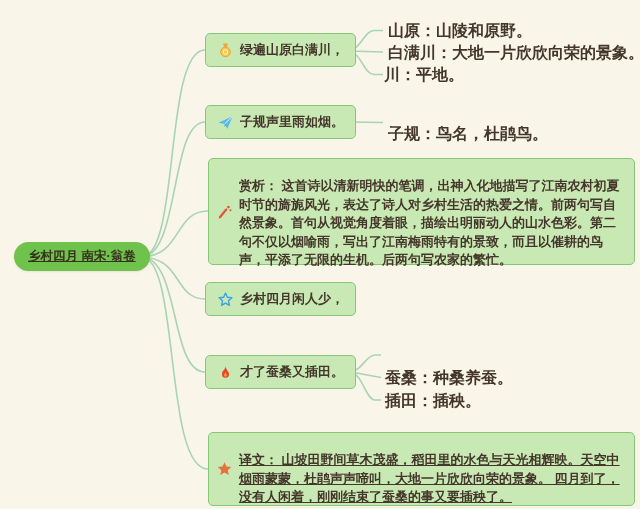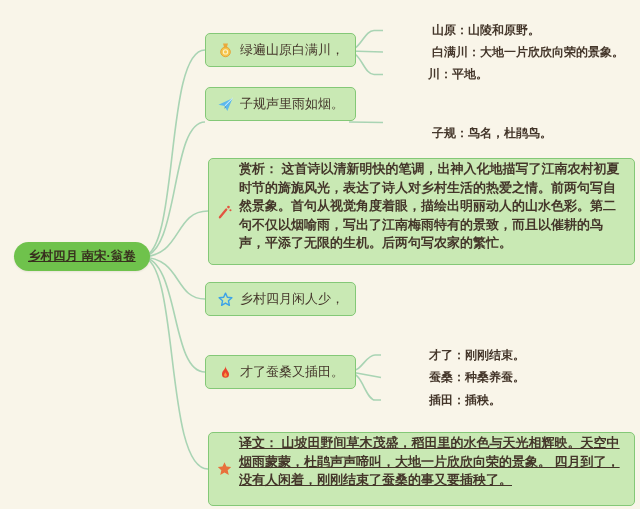--- a/index.html
+++ b/index.html
@@ -26,44 +26,44 @@
     box-shadow:0 1px 2px rgba(0,0,0,0.08);
     text-decoration:underline;
   }
   .branch-node{
     position:absolute;
     display:flex;align-items:center;gap:6px;
     background:#c9e9b4;
     border:1.5px solid #84c877;
     border-radius:5px;
     padding:6px 11px;
-    font-size:13px;font-weight:400;color:#44362a;
+    font-size:13px;font-weight:700;color:#44362a;
     white-space:nowrap;
     box-sizing:border-box;
   }
   .para-node{
     position:absolute;
     background:#c9e9b4;
     border:1.5px solid #84c877;
     border-radius:5px;
     box-sizing:border-box;
     font-size:13px;font-weight:600;color:#44362a;
     line-height:18.6px;
-    padding:1px 12px 7px 30px;
+    padding:18px 12px 7px 30px;
   }
   .para-node .node-icon{
     position:absolute;left:7px;top:50%;
     transform:translateY(-50%);
   }
   .node-icon{display:inline-flex;width:17px;height:17px;flex:0 0 17px;}
   .node-icon svg{width:17px;height:17px;}
   .leaf-node{
     position:absolute;
-    font-size:12px;font-weight:600;color:#44362a;
-    white-space:nowrap;line-height:15px;margin-left:44px;
+    font-size:16px;font-weight:600;color:#44362a;
+    white-space:nowrap;line-height:15px;
   }
 </style>
 </head>
 <body>
 
 <div class="canvas">
 
   <svg class="connectors" viewBox="0 0 640 509" fill="none" stroke="#a9d4b4" stroke-width="1.6">
 
     <path d="M142,257 C180,255 164,50 205,50"></path>
@@ -93,21 +93,21 @@
         <circle cx="12" cy="14" r="6.8" fill="#f6c64a" stroke="#e3a23a" stroke-width="1.4"></circle>
         <circle cx="12" cy="14" r="3" fill="none" stroke="#fdf0c6" stroke-width="1.6"></circle>
       </svg>
     </span>
     <span>绿遍山原白满川，</span>
   </div>
   <div class="leaf-node" style="left:388px;top:23px;">山原：山陵和原野。</div>
   <div class="leaf-node" style="left:388px;top:45px;">白满川：大地一片欣欣向荣的景象。</div>
   <div class="leaf-node" style="left:384px;top:67px;">川：平地。</div>
 
-  <div class="branch-node" style="left:205px;top:87px;height:34px;">
+  <div class="branch-node" style="left:205px;top:105px;height:34px;">
     <span class="node-icon">
       <svg viewBox="0 0 24 24">
         <path d="M2 12.5 L22 3 L14.5 21 L11 14 Z" fill="#5cb8ec"></path>
         <path d="M11 14 L22 3" stroke="#eaf7ff" stroke-width="1.4"></path>
         <path d="M11 14 L10.6 18.4 L13 15.4 Z" fill="#3f95cc"></path>
       </svg>
     </span>
     <span>子规声里雨如烟。</span>
   </div>
   <div class="leaf-node" style="left:388px;top:126px;">子规：鸟名，杜鹃鸟。</div>
@@ -134,21 +134,20 @@
   </div>
 
   <div class="branch-node" style="left:205px;top:282px;height:34px;">
     <span class="node-icon">
       <svg viewBox="0 0 24 24">
         <polygon points="12,3 14.6,8.8 21,9.5 16.2,13.9 17.5,20.2 12,17 6.5,20.2 7.8,13.9 3,9.5 9.4,8.8" fill="none" stroke="#3ba2e8" stroke-width="2" stroke-linejoin="round"></polygon>
       </svg>
     </span>
     <span>乡村四月闲人少，</span>
   </div>
-  <div class="leaf-node" style="left:385px;top:348px;">才了：刚刚结束。</div>
   <div class="leaf-node" style="left:385px;top:370px;">蚕桑：种桑养蚕。</div>
   <div class="leaf-node" style="left:385px;top:393px;text-align:center;">插田：插秧。</div>
 
   <div class="para-node" style="left:208px;top:432px;width:427px;height:74px;text-decoration:underline;">
     <span class="node-icon">
       <svg viewBox="0 0 24 24">
         <polygon points="12,2.5 14.8,8.6 21.5,9.3 16.5,13.8 18,20.4 12,17 6,20.4 7.5,13.8 2.5,9.3 9.2,8.6" fill="#e8703c"></polygon>
       </svg>
     </span>
     <span>译文： 山坡田野间草木茂盛，稻田里的水色与天光相辉映。天空中烟雨蒙蒙，杜鹃声声啼叫，大地一片欣欣向荣的景象。 四月到了，没有人闲着，刚刚结束了蚕桑的事又要插秧了。</span>

